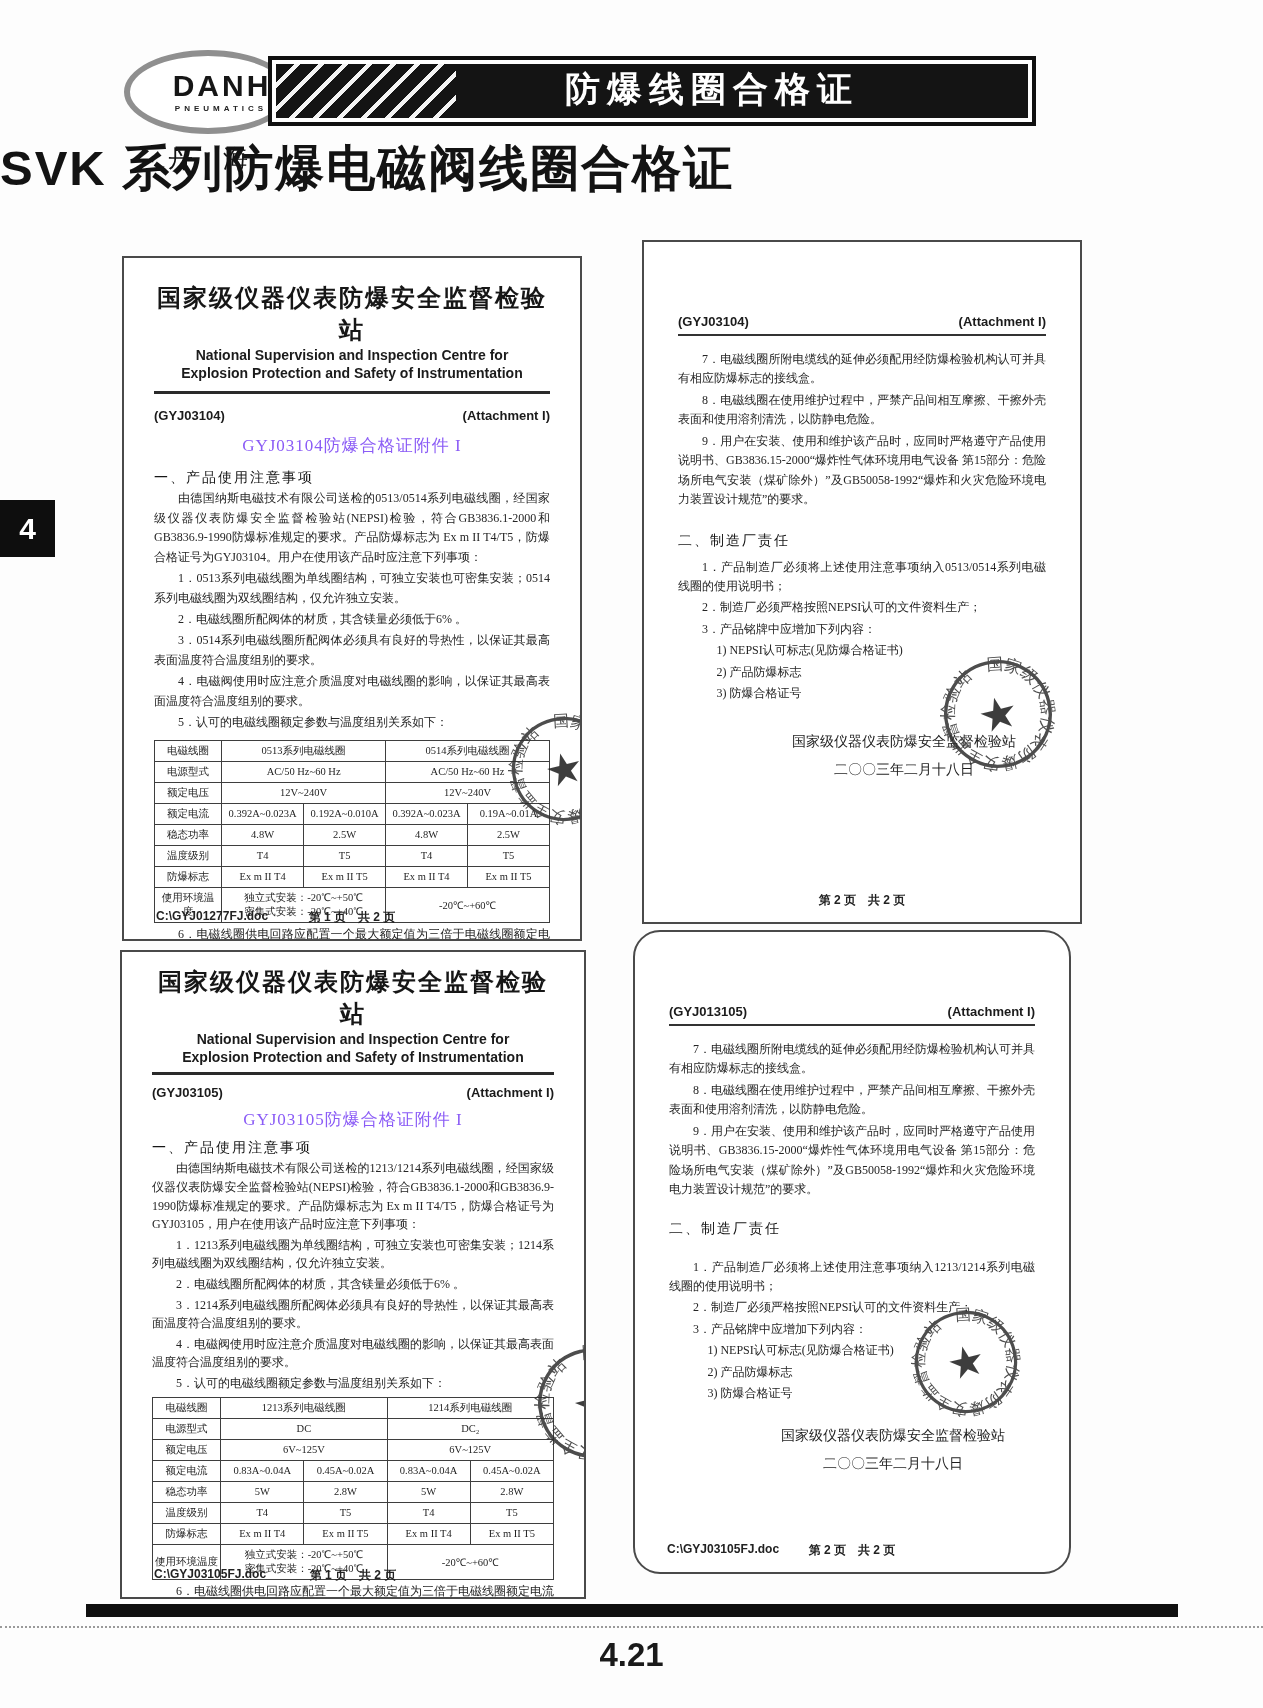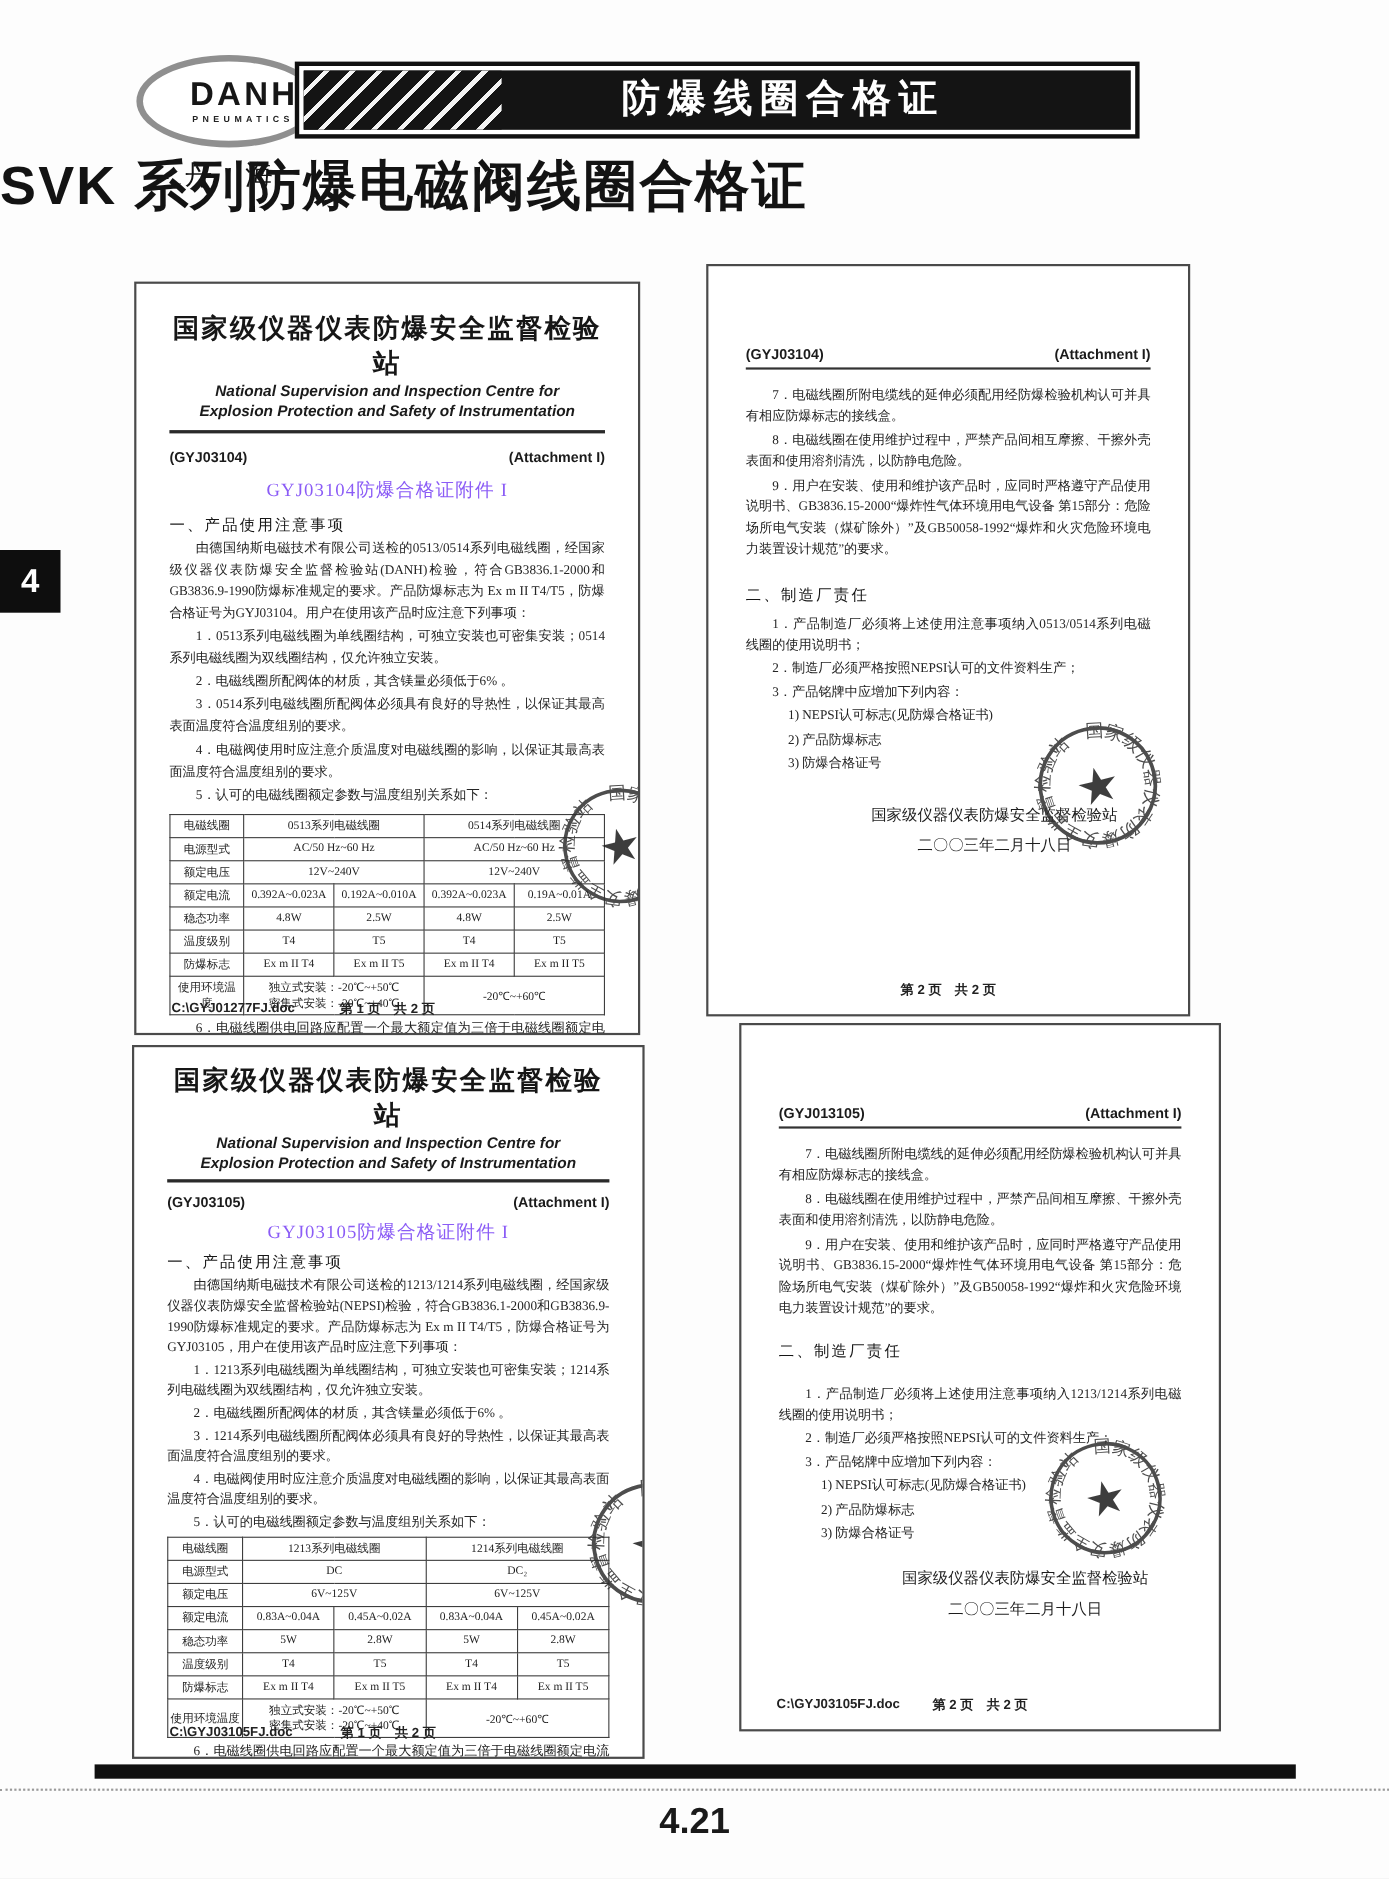--- a/index.html
+++ b/index.html
@@ -39,21 +39,21 @@
   .side-tab {
     position:absolute; left:0; top:500px; width:55px; height:57px; background:#0e0e0e;
     color:#fff; display:flex; align-items:center; justify-content:center;
     font-family:"Liberation Sans", sans-serif; font-size:30px; font-weight:bold;
   }
 
   
   .doc { position:absolute; background:#fff; border:2px solid #4a4a4a; overflow:hidden; }
   .doc-pad { padding:16px 30px 0 30px; }
   .org-cn { text-align:center; font-size:24px; font-weight:600; letter-spacing:2px; margin-top:8px; color:#161616; }
-  .org-en { text-align:center; font-family:"Liberation Sans", sans-serif; font-size:14px; font-weight:bold; line-height:1.3; color:#1b1b1b;font-style:italic; }
+  .org-en { text-align:center; font-family:"Liberation Sans", sans-serif; font-size:14px; font-weight:bold; line-height:1.3; color:#1b1b1b; }
   .org-rule { border-bottom:3px solid #2a2a2a; margin-top:9px; }
   .ref-row { display:flex; justify-content:space-between; font-family:"Liberation Sans", sans-serif; font-weight:bold; font-size:13px; margin-top:14px; color:#1b1b1b; }
   .ref-row.underlined { border-bottom:2px solid #333; padding-bottom:5px; }
   .doc-title { text-align:center; font-size:17px; margin-top:11px; letter-spacing:1px; color:#8b5cf6; }
   .sec-head { font-size:14px; margin-top:12px; letter-spacing:2px; color:#161616; }
   .para { font-size:12px; line-height:1.62; text-align:justify; text-indent:2em; margin:2px 0; color:#242424; }
   .para.sub { margin-left:3.2em; text-indent:0; }
   .cert-table { width:100%; border-collapse:collapse; margin-top:7px; font-size:10.5px; text-align:center; table-layout:fixed; color:#1e1e1e; }
   .cert-table td { border:1.5px solid #3e3e3e; padding:3px 2px; }
   .cert-table td.lbl { letter-spacing:0; }
@@ -106,21 +106,21 @@
       <div class="org-cn">国家级仪器仪表防爆安全监督检验站</div>
       <div class="org-en">National Supervision and Inspection Centre for</div>
       <div class="org-en">Explosion Protection and Safety of Instrumentation</div>
       <div class="org-rule"></div>
       <div class="ref-row">
         <span>(GYJ03104)</span>
         <span>(Attachment I)</span>
       </div>
       <div class="doc-title">GYJ03104防爆合格证附件 I</div>
       <div class="sec-head">一、产品使用注意事项</div>
-      <p class="para">由德国纳斯电磁技术有限公司送检的0513/0514系列电磁线圈，经国家级仪器仪表防爆安全监督检验站(DANH)检验，符合GB3836.1-2000和GB3836.9-1990防爆标准规定的要求。产品防爆标志为 Ex m II T4/T5，防爆合格证号为GYJ03104。用户在使用该产品时应注意下列事项：</p>
+      <p class="para">由德国纳斯电磁技术有限公司送检的0513/0514系列电磁线圈，经国家级仪器仪表防爆安全监督检验站(NEPSI)检验，符合GB3836.1-2000和GB3836.9-1990防爆标准规定的要求。产品防爆标志为 Ex m II T4/T5，防爆合格证号为GYJ03104。用户在使用该产品时应注意下列事项：</p>
       <p class="para">1．0513系列电磁线圈为单线圈结构，可独立安装也可密集安装；0514系列电磁线圈为双线圈结构，仅允许独立安装。</p>
       <p class="para">2．电磁线圈所配阀体的材质，其含镁量必须低于6% 。</p>
       <p class="para">3．0514系列电磁线圈所配阀体必须具有良好的导热性，以保证其最高表面温度符合温度组别的要求。</p>
       <p class="para">4．电磁阀使用时应注意介质温度对电磁线圈的影响，以保证其最高表面温度符合温度组别的要求。</p>
       <p class="para">5．认可的电磁线圈额定参数与温度组别关系如下：</p>
       <table class="cert-table">
         <colgroup>
             <col style="width:17%">
             <col style="width:20.75%">
             <col style="width:20.75%">
@@ -321,21 +321,21 @@
       <circle cx="60" cy="60" r="54"></circle>
       <text class="ring"><textPath href="#arc3">国家级仪器仪表防爆安全监督检验站</textPath></text>
       <text class="star" x="60" y="76" text-anchor="middle" font-size="46">★</text>
     </svg>
     <div class="doc-footer">
       <span class="path">C:\GYJ03105FJ.doc</span>
       <span class="pg">第 1 页　共 2 页</span>
     </div>
   </div>
 
-  <div class="doc" style="left:672px; top:930px; width:434px; height:640px;">
+  <div class="doc" style="left:633px; top:930px; width:434px; height:640px;border-radius:27px;">
     <div class="doc2-pad">
       <div class="ref-row underlined">
         <span>(GYJ013105)</span>
         <span>(Attachment I)</span>
       </div>
       <div style="height:12px"></div>
       <p class="para">7．电磁线圈所附电缆线的延伸必须配用经防爆检验机构认可并具有相应防爆标志的接线盒。</p>
       <p class="para">8．电磁线圈在使用维护过程中，严禁产品间相互摩擦、干擦外壳表面和使用溶剂清洗，以防静电危险。</p>
       <p class="para">9．用户在安装、使用和维护该产品时，应同时严格遵守产品使用说明书、GB3836.15-2000“爆炸性气体环境用电气设备 第15部分：危险场所电气安装（煤矿除外）”及GB50058-1992“爆炸和火灾危险环境电力装置设计规范”的要求。</p>
       <div class="sec-head" style="margin-top:20px">二、制造厂责任</div>

